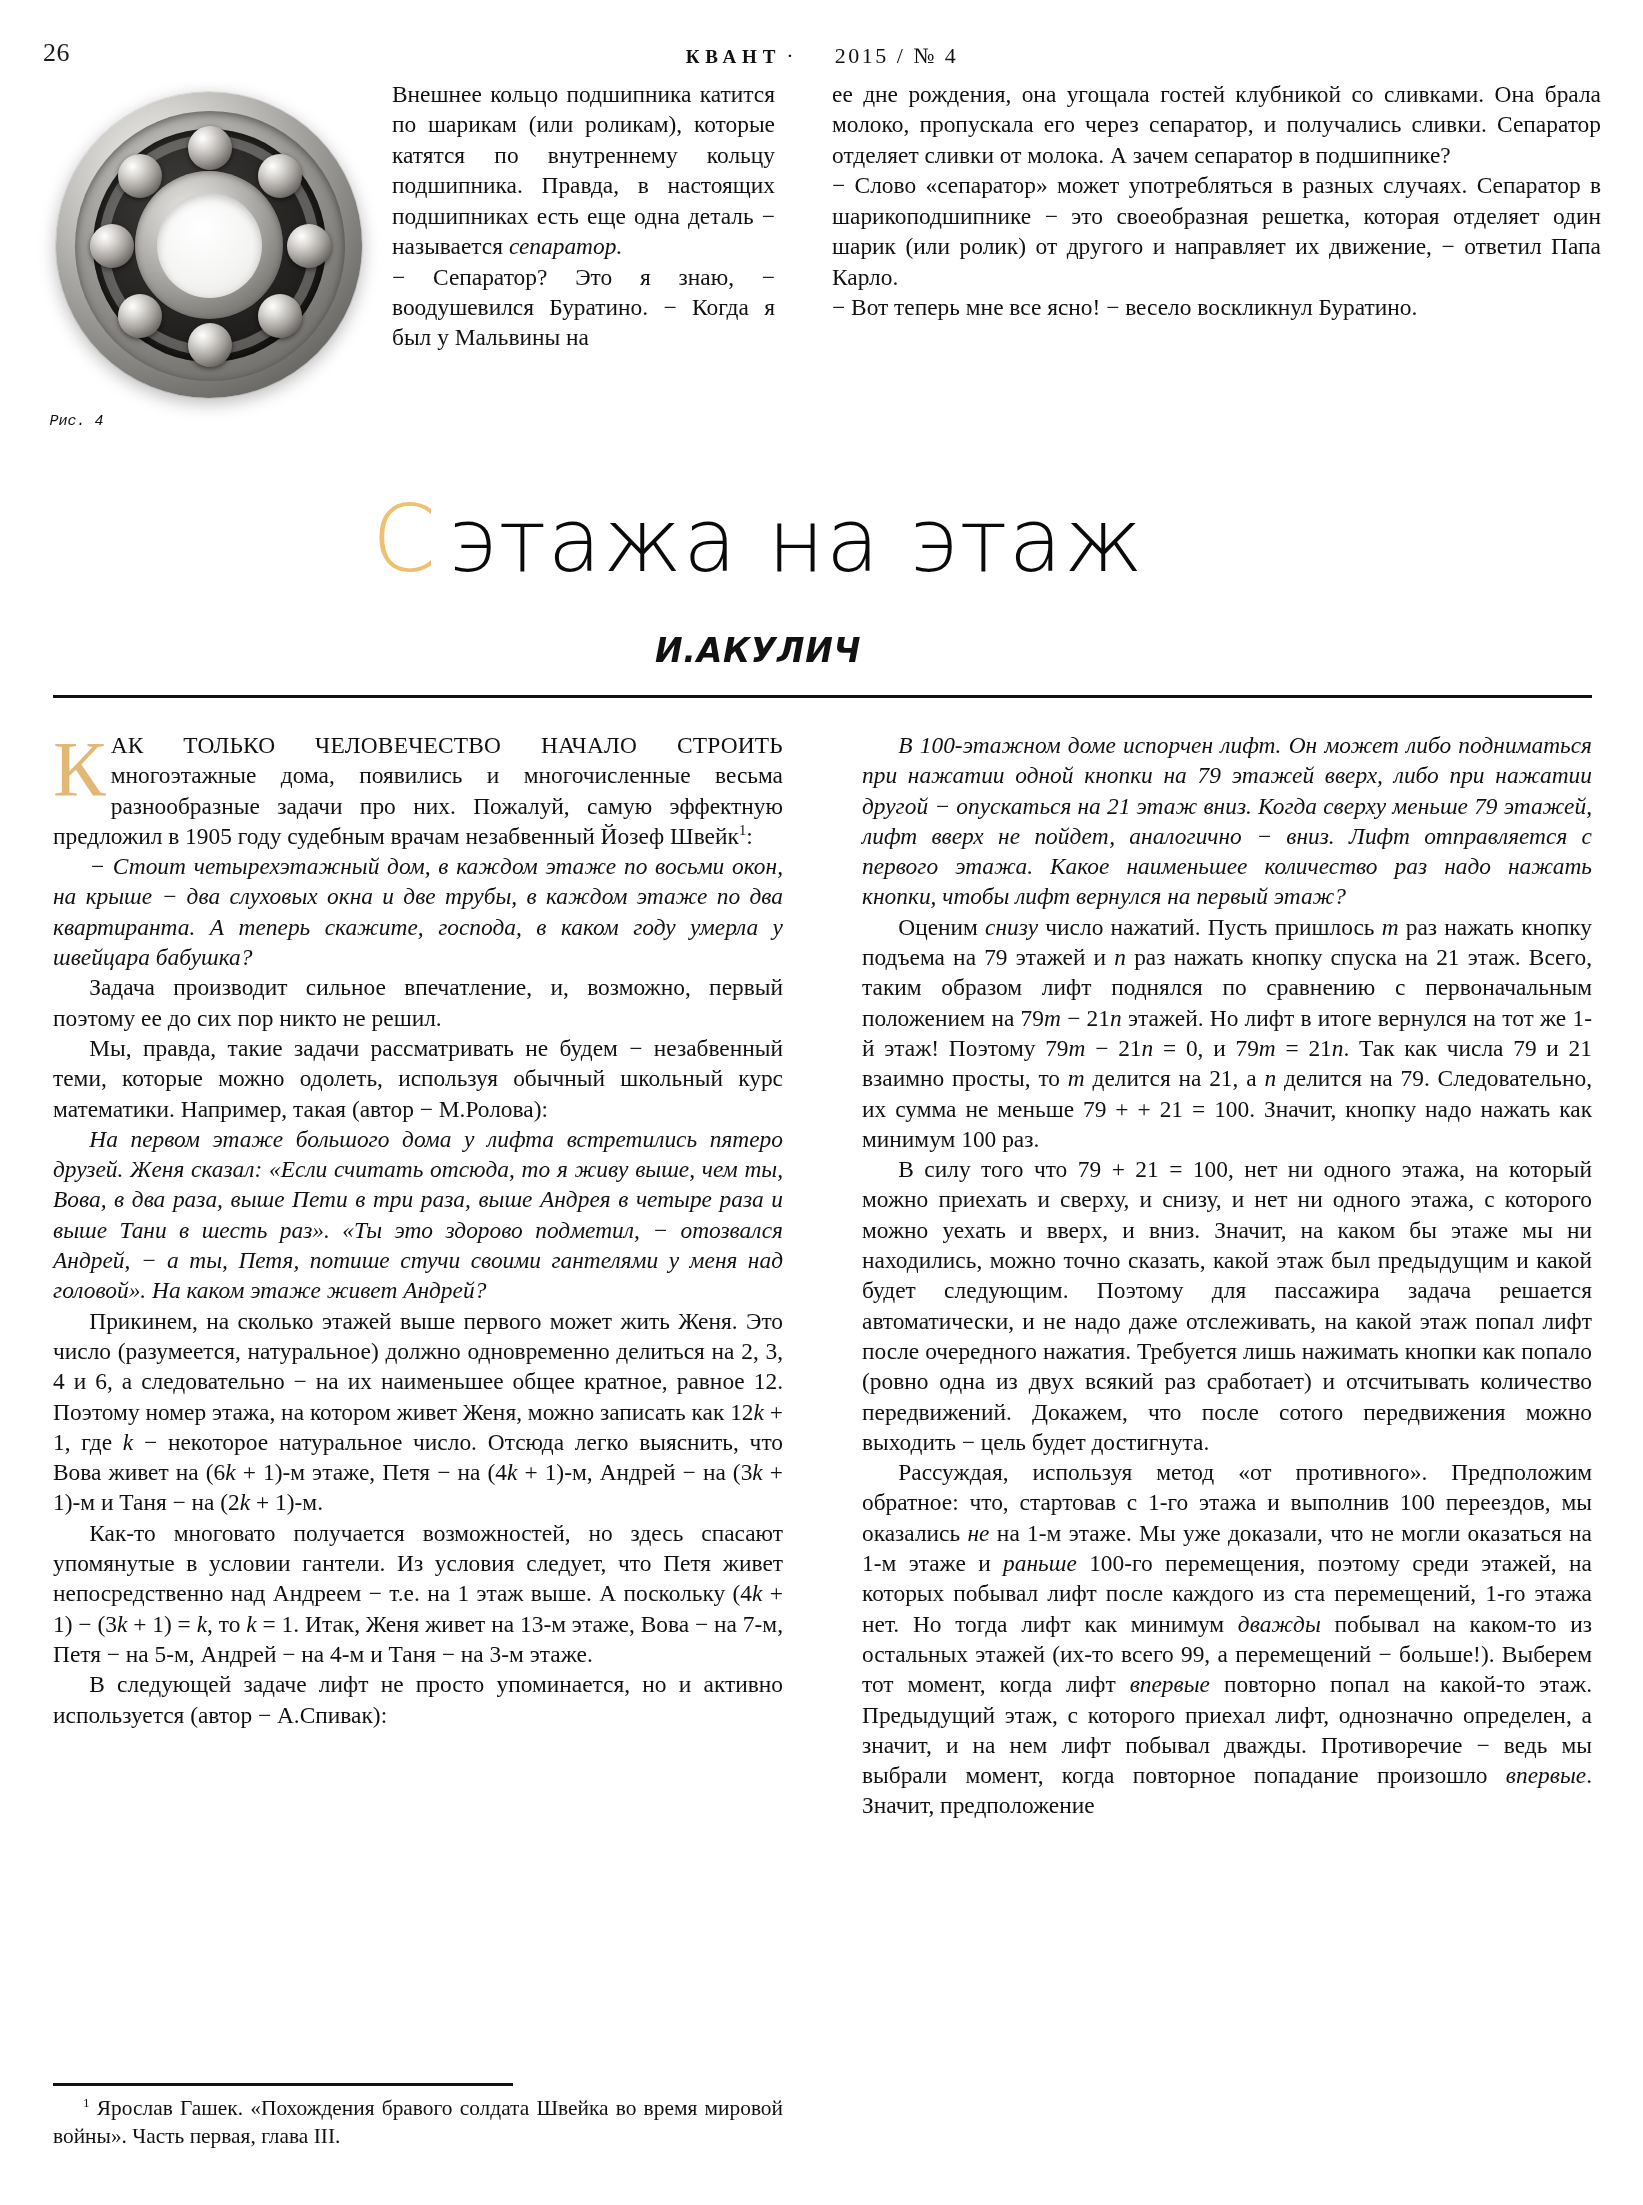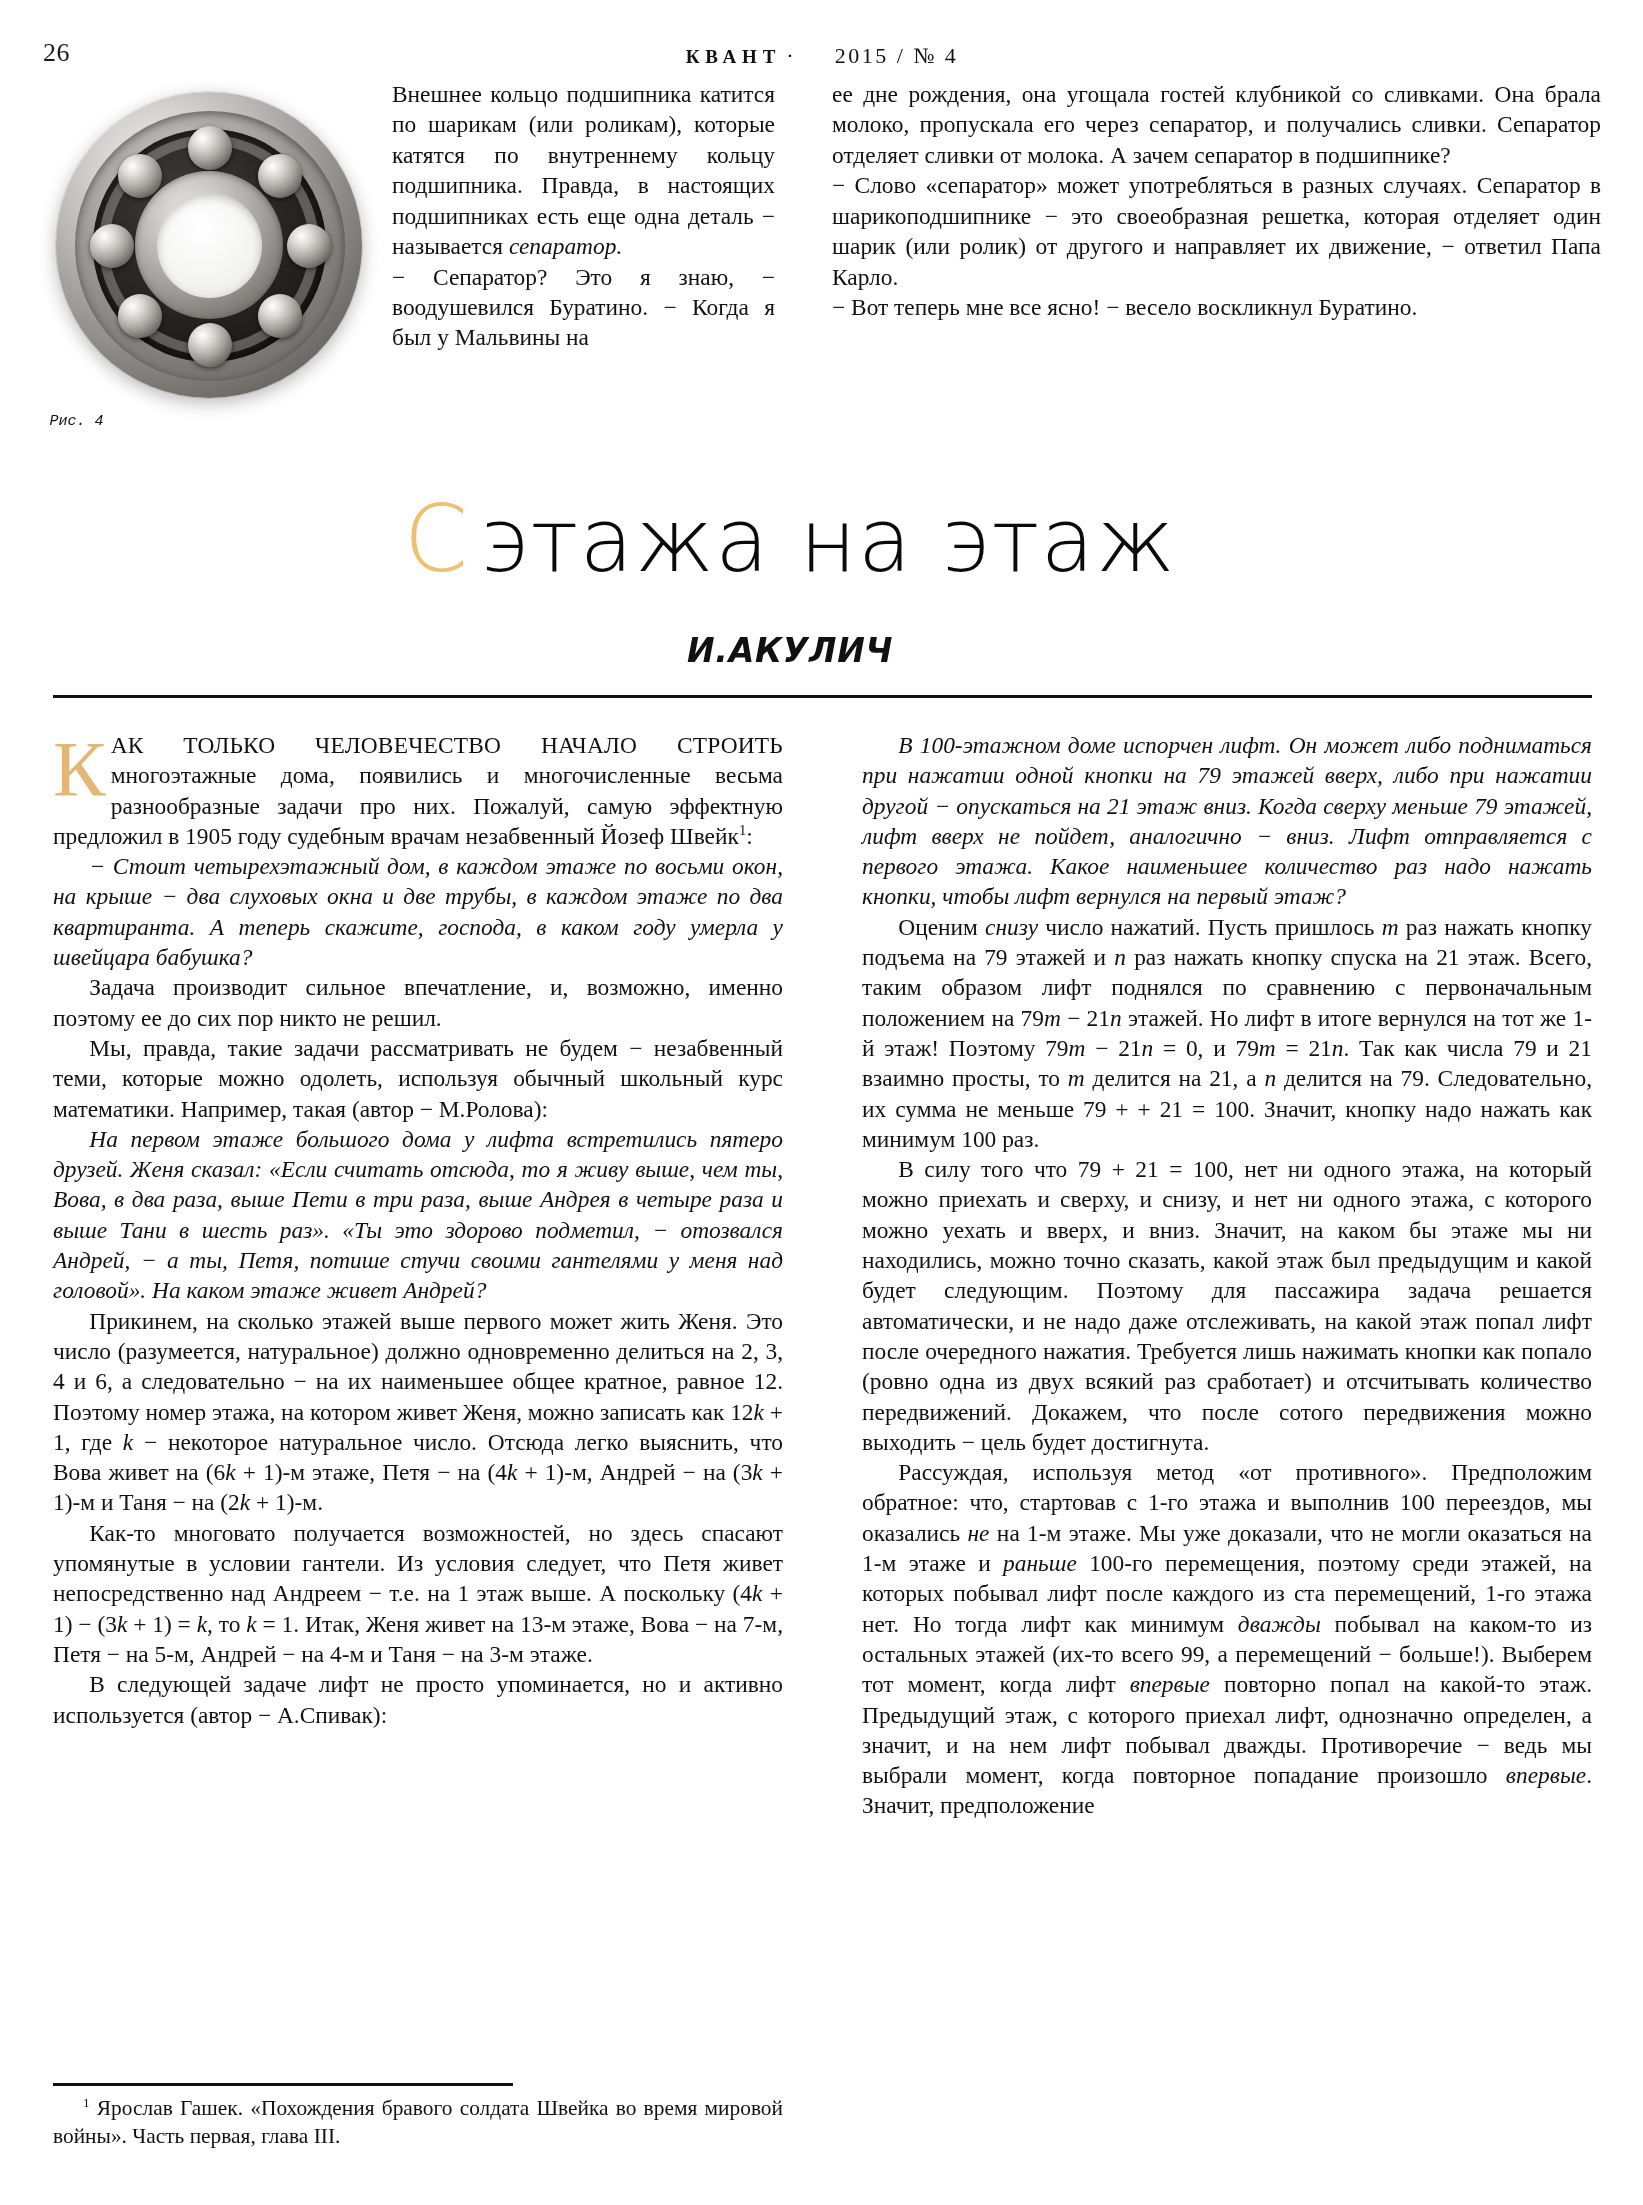--- a/index.html
+++ b/index.html
@@ -163,21 +163,20 @@
   .topcol p + p { margin-top: 0; }
   .ind { text-indent: 1.5em; }
 
   
   .title-area {
     position: absolute;
     top: 492px;
     left: 0;
     width: 1516px;
     text-align: center;
-    padding-left: 32px;
   }
   .big-title {
     font-family: "DejaVu Sans", "Liberation Sans", sans-serif;
     font-size: 87px;
     font-weight: 300;
     letter-spacing: 1.6px;
     color: #0a0a0a;
     line-height: 1.04;
     white-space: nowrap;
   }
@@ -320,21 +319,21 @@
   </div>
   <div class="rule"></div>
 
   <div class="body-cols">
 
     <div class="bcol left">
       <p class="noind"><span class="dropcap">К</span><span class="smallcaps-lead">ак только человечество начало строить</span> <span>многоэтажные дома, появились и многочисленные весьма разнообразные задачи про них. Пожалуй, самую эффектную предложил в 1905 году судебным врачам незабвенный Йозеф Швейк</span><sup class="fnref">1</sup><span>:</span></p>
 
       <p class="it">− Стоит четырехэтажный дом, в каждом этаже по восьми окон, на крыше − два слуховых окна и две трубы, в каждом этаже по два квартиранта. А теперь скажите, господа, в каком году умерла у швейцара бабушка?</p>
 
-      <p>Задача производит сильное впечатление, и, возможно, именно поэтому ее до сих пор никто не решил.</p>
+      <p>Задача производит сильное впечатление, и, возможно, первый поэтому ее до сих пор никто не решил.</p>
       <p>Мы, правда, такие задачи рассматривать не будем − незабвенный теми, которые можно одолеть, используя обычный школьный курс математики. Например, такая (автор − М.Ролова):</p>
 
       <p class="it">На первом этаже большого дома у лифта встретились пятеро друзей. Женя сказал: «Если считать отсюда, то я живу выше, чем ты, Вова, в два раза, выше Пети в три раза, выше Андрея в четыре раза и выше Тани в шесть раз». «Ты это здорово подметил, − отозвался Андрей, − а ты, Петя, потише стучи своими гантелями у меня над головой». На каком этаже живет Андрей?</p>
 
       <p><span>Прикинем, на сколько этажей выше первого может жить Женя. Это число (разумеется, натуральное) должно одновременно делиться на 2, 3, 4 и 6, а следовательно − на их наименьшее общее кратное, равное 12. Поэтому номер этажа, на котором живет Женя, можно записать как 12</span><span class="mathvar">k</span><span> + 1, где </span><span class="mathvar">k</span><span> − некоторое натуральное число. Отсюда легко выяснить, что Вова живет на (6</span><span class="mathvar">k</span><span> + 1)-м этаже, Петя − на (4</span><span class="mathvar">k</span><span> + 1)-м, Андрей − на (3</span><span class="mathvar">k</span><span> + 1)-м и Таня − на (2</span><span class="mathvar">k</span><span> + 1)-м.</span></p>
 
       <p><span>Как-то многовато получается возможностей, но здесь спасают упомянутые в условии гантели. Из условия следует, что Петя живет непосредственно над Андреем − т.е. на 1 этаж выше. А поскольку (4</span><span class="mathvar">k</span><span> + 1) − (3</span><span class="mathvar">k</span><span> + 1) = </span><span class="mathvar">k</span><span>, то </span><span class="mathvar">k</span><span> = 1. Итак, Женя живет на 13-м этаже, Вова − на 7-м, Петя − на 5-м, Андрей − на 4-м и Таня − на 3-м этаже.</span></p>
 
       <p>В следующей задаче лифт не просто упоминается, но и активно используется (автор − А.Спивак):</p>
     </div>

